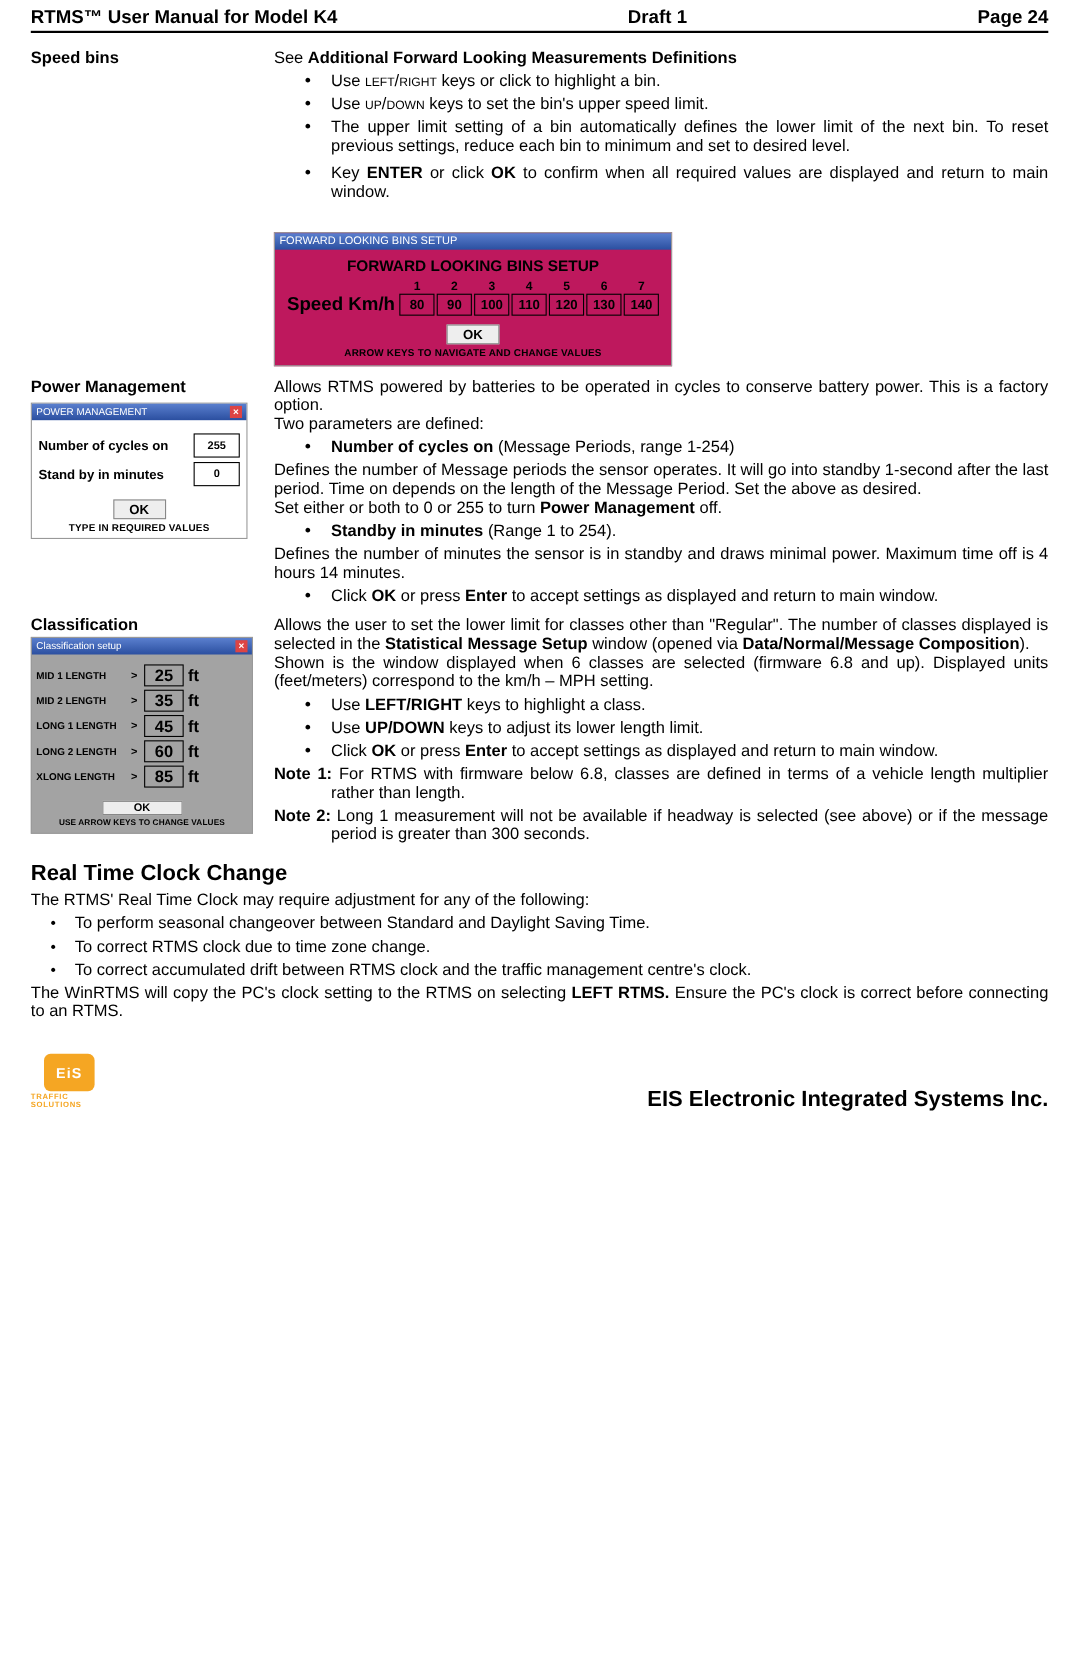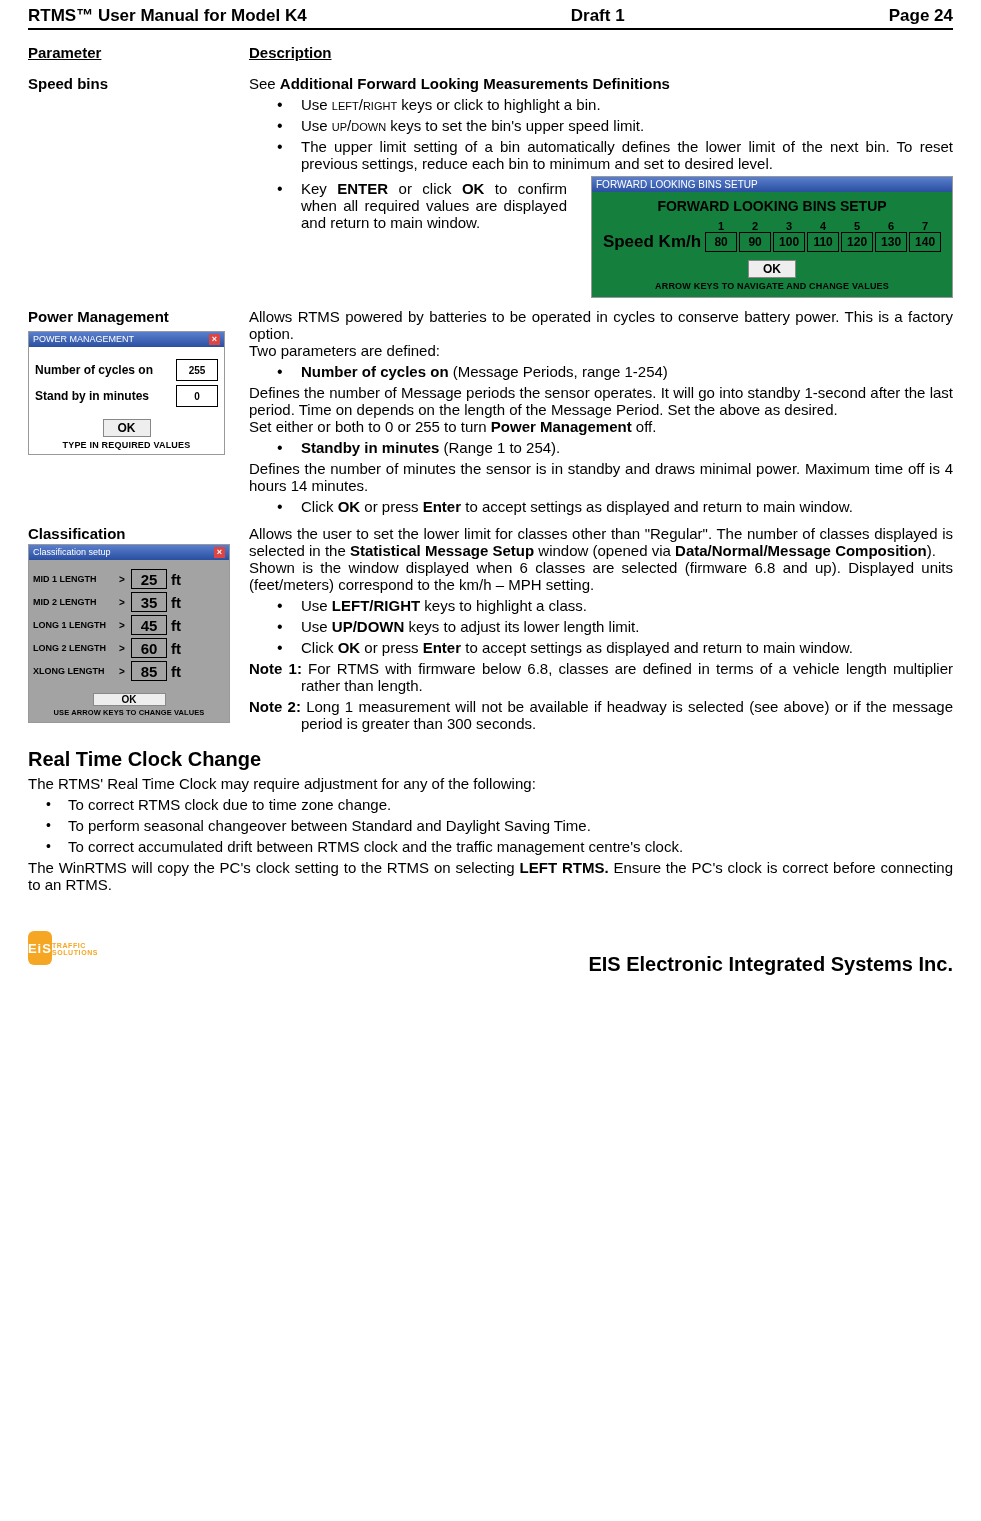--- a/index.html
+++ b/index.html
@@ -63,29 +63,30 @@
   }
   .justify {
     text-align: justify;
   }
   .small-caps {
     font-variant: small-caps;
   }
   .speed-row-wrap {
     display: flex;
     gap: 24px;
+    flex-direction: column;
   }
   .speed-text {
     flex: 1;
   }
   .bins-figure {
     width: 360px;
     border: 1px solid #999;
     font-size: 11px;
-    background: #15803d;
+    background: #be185d;
     flex-shrink: 0;
   }
   .bins-title-bar {
     background: linear-gradient(#5a7fce, #2b4fa0);
     color: #fff;
     font-size: 10px;
     padding: 2px 4px;
   }
   .bins-body {
     padding: 4px 6px 6px 6px;
@@ -232,21 +233,21 @@
     border-top: 1px solid transparent;
   }
   .footer-right {
     font-size: 20px;
     font-weight: bold;
   }
   .logo-box {
     width: 70px;
     height: 56px;
     display: flex;
-    flex-direction: row;
+    flex-direction: column;
     align-items: center;
     justify-content: center;
   }
   .logo-eis {
     width: 46px;
     height: 34px;
     background: #f5a623;
     color: #fff;
     font-weight: bold;
     font-size: 13px;
@@ -279,24 +280,20 @@
 <div class="page">
 
   <div class="header-bar">
     <span>RTMS™  User Manual for Model K4</span>
     <span>Draft 1</span>
     <span>Page 24</span>
   </div>
 
   <div class="param-table">
 
-    <div class="row">
-      <div class="col-left bold underline">Parameter</div>
-      <div class="col-right bold underline">Description</div>
-    </div>
 
     <div class="row" style="margin-top:14px;">
       <div class="col-left bold">Speed bins</div>
       <div class="col-right">
         <div>
           <span>See </span><span class="bold">Additional Forward Looking Measurements Definitions</span>
         </div>
         <ul class="bullets">
           <li>
             <span>Use </span><span class="small-caps">left/right</span><span> keys or click to highlight a bin.</span>
@@ -467,22 +464,22 @@
           <span class="bold">Note 2:</span><span> Long 1 measurement will not be available if headway is selected (see above) or if the message period is greater than 300 seconds.</span>
         </div>
       </div>
     </div>
 
   </div>
 
   <h2 class="section">Real Time Clock Change</h2>
   <div class="body-text">The RTMS' Real Time Clock may require adjustment for any of the following:</div>
   <ul class="outer-bullets">
+    <li>To perform seasonal changeover between Standard and Daylight Saving Time.</li>
     <li>To correct RTMS clock due to time zone change.</li>
-    <li>To perform seasonal changeover between Standard and Daylight Saving Time.</li>
     <li>To correct accumulated drift between RTMS clock and the traffic management centre's clock.</li>
   </ul>
   <div class="body-text justify">
     <span>The WinRTMS will copy the PC's clock setting to the RTMS on selecting </span><span class="bold">LEFT RTMS.</span><span>  Ensure the PC's clock is correct before connecting to an RTMS.</span>
   </div>
 
   <div class="footer">
     <div class="logo-box">
       <div class="logo-eis">EiS</div>
       <div class="logo-sub">TRAFFIC SOLUTIONS</div>

